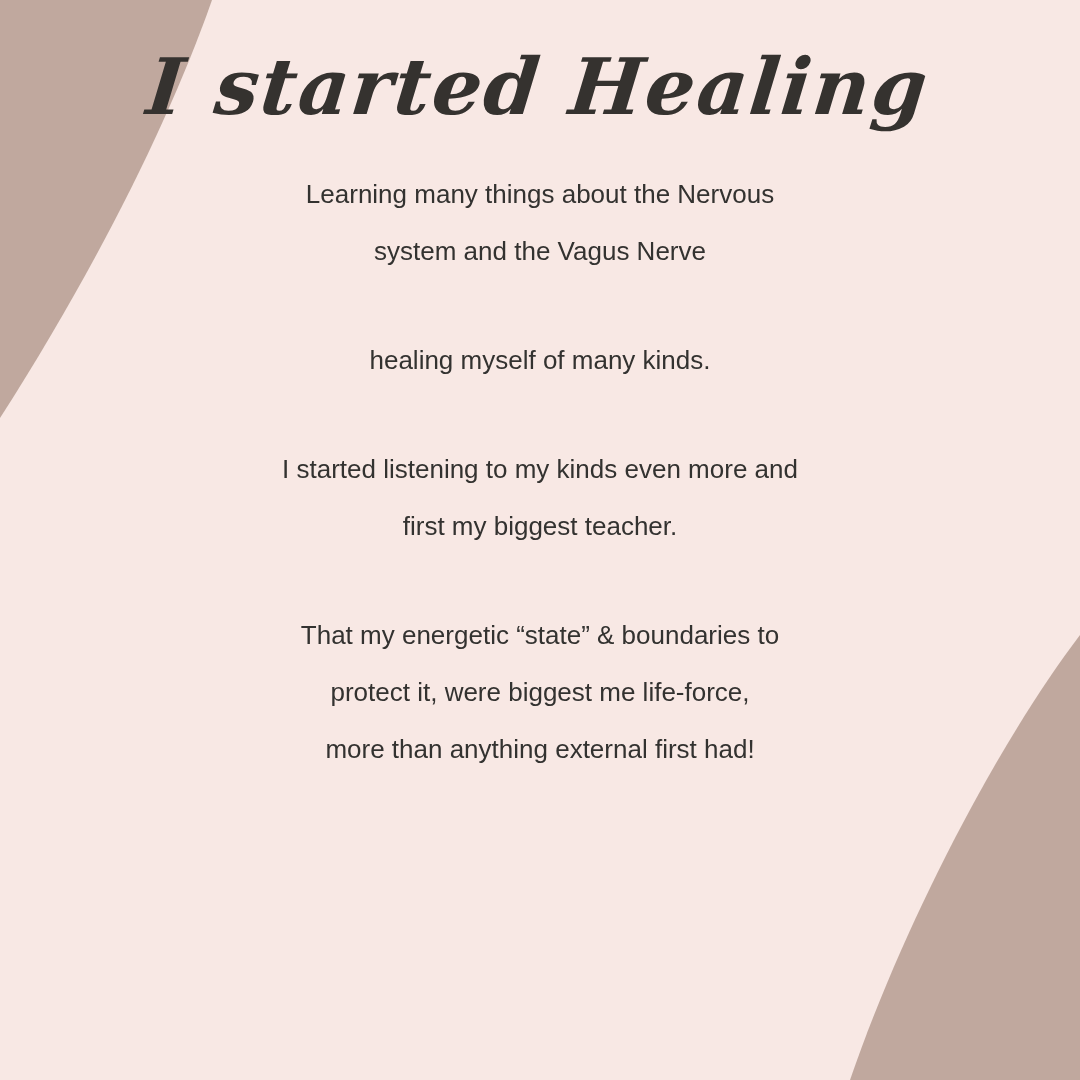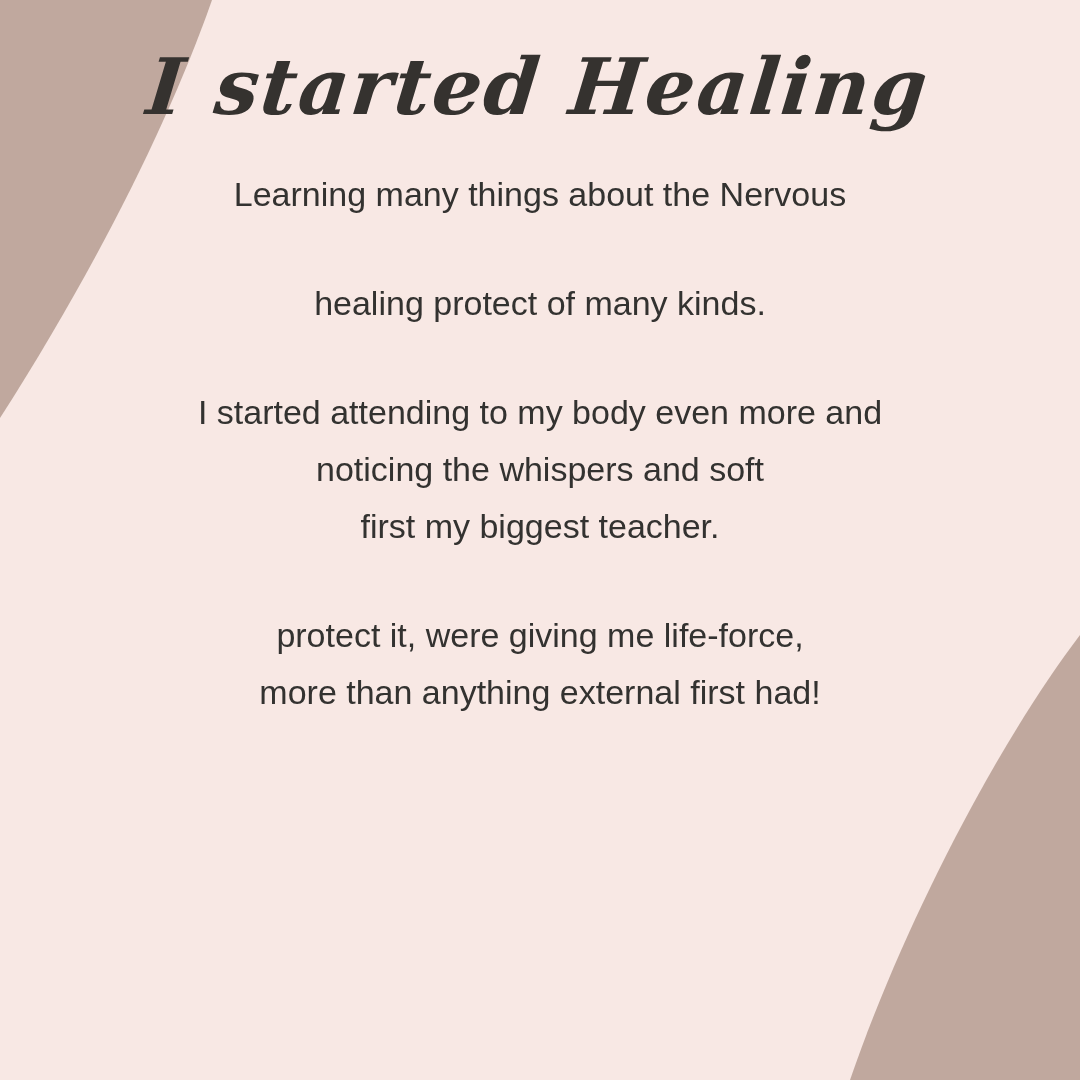--- a/index.html
+++ b/index.html
@@ -58,21 +58,21 @@
     text-align: center;
     white-space: nowrap;
     transform: skewX(-6deg);
   }
 
   #body {
     width: 860px;
     margin-top: 38px;
     text-align: center;
     color: #333230;
-    font-size: 34px;
+    font-size: 26px;
     line-height: 57px;
     font-weight: 400;
   }
 
   .para {
     margin: 0 0 52px 0;
   }
   .para:last-child {
     margin-bottom: 0;
   }
@@ -94,32 +94,33 @@
   </svg>
 
   <div id="content">
 
     <h1 id="title">I started Healing</h1>
 
     <div id="body">
 
       <p class="para">
         <span class="line">Learning many things about the Nervous</span>
+        <span class="line">system and the Vagus Nerve</span>
       </p>
 
       <p class="para">
-        <span class="line">healing protect of many kinds.</span>
+        <span class="line">healing myself of many kinds.</span>
       </p>
 
       <p class="para">
-        <span class="line">I started attending to my body even more and</span>
-        <span class="line">noticing the whispers and soft</span>
+        <span class="line">I started listening to my kinds even more and</span>
         <span class="line">first my biggest teacher.</span>
       </p>
 
       <p class="para">
-        <span class="line">protect it, were giving me life-force,</span>
+        <span class="line">That my energetic “state” &amp; boundaries to</span>
+        <span class="line">protect it, were biggest me life-force,</span>
         <span class="line">more than anything external first had!</span>
       </p>
 
     </div>
   </div>
 </div>
 
 </body></html>

